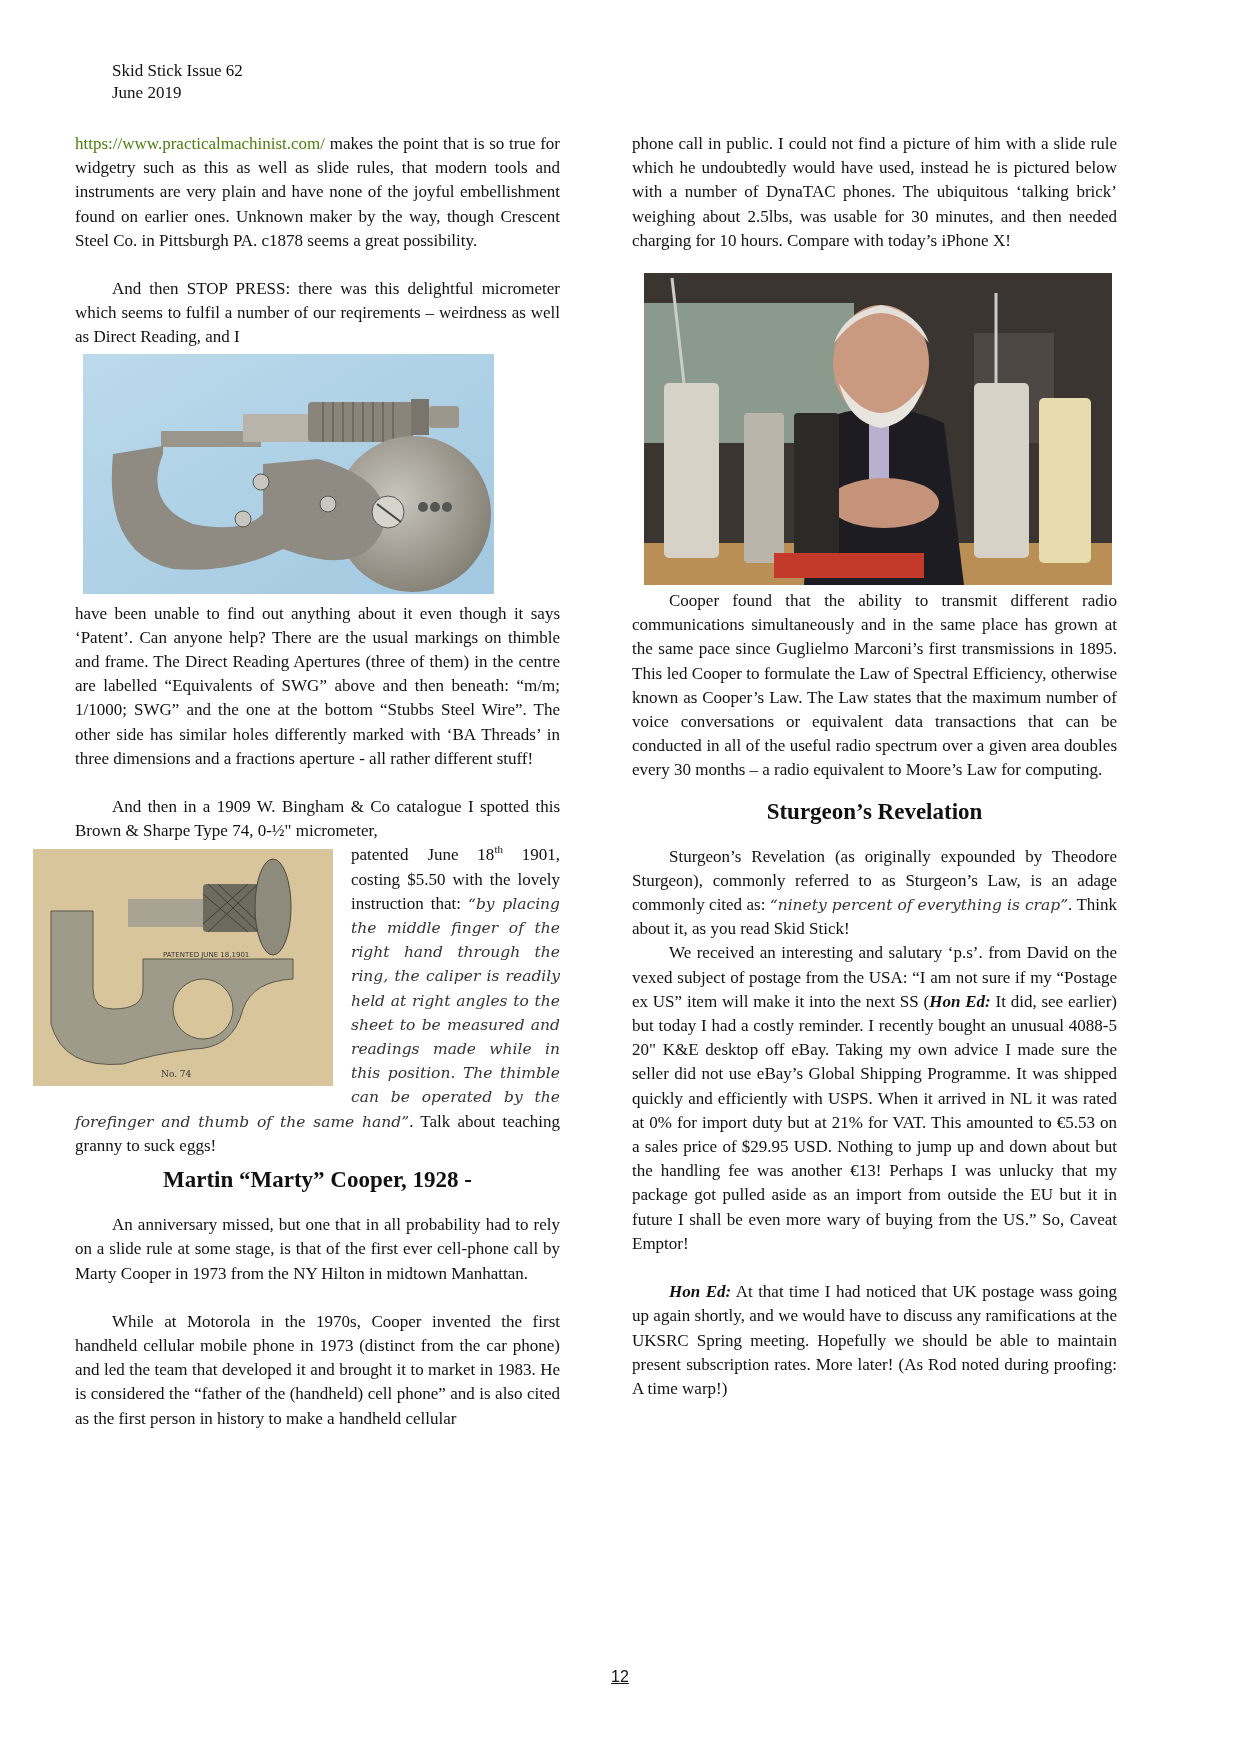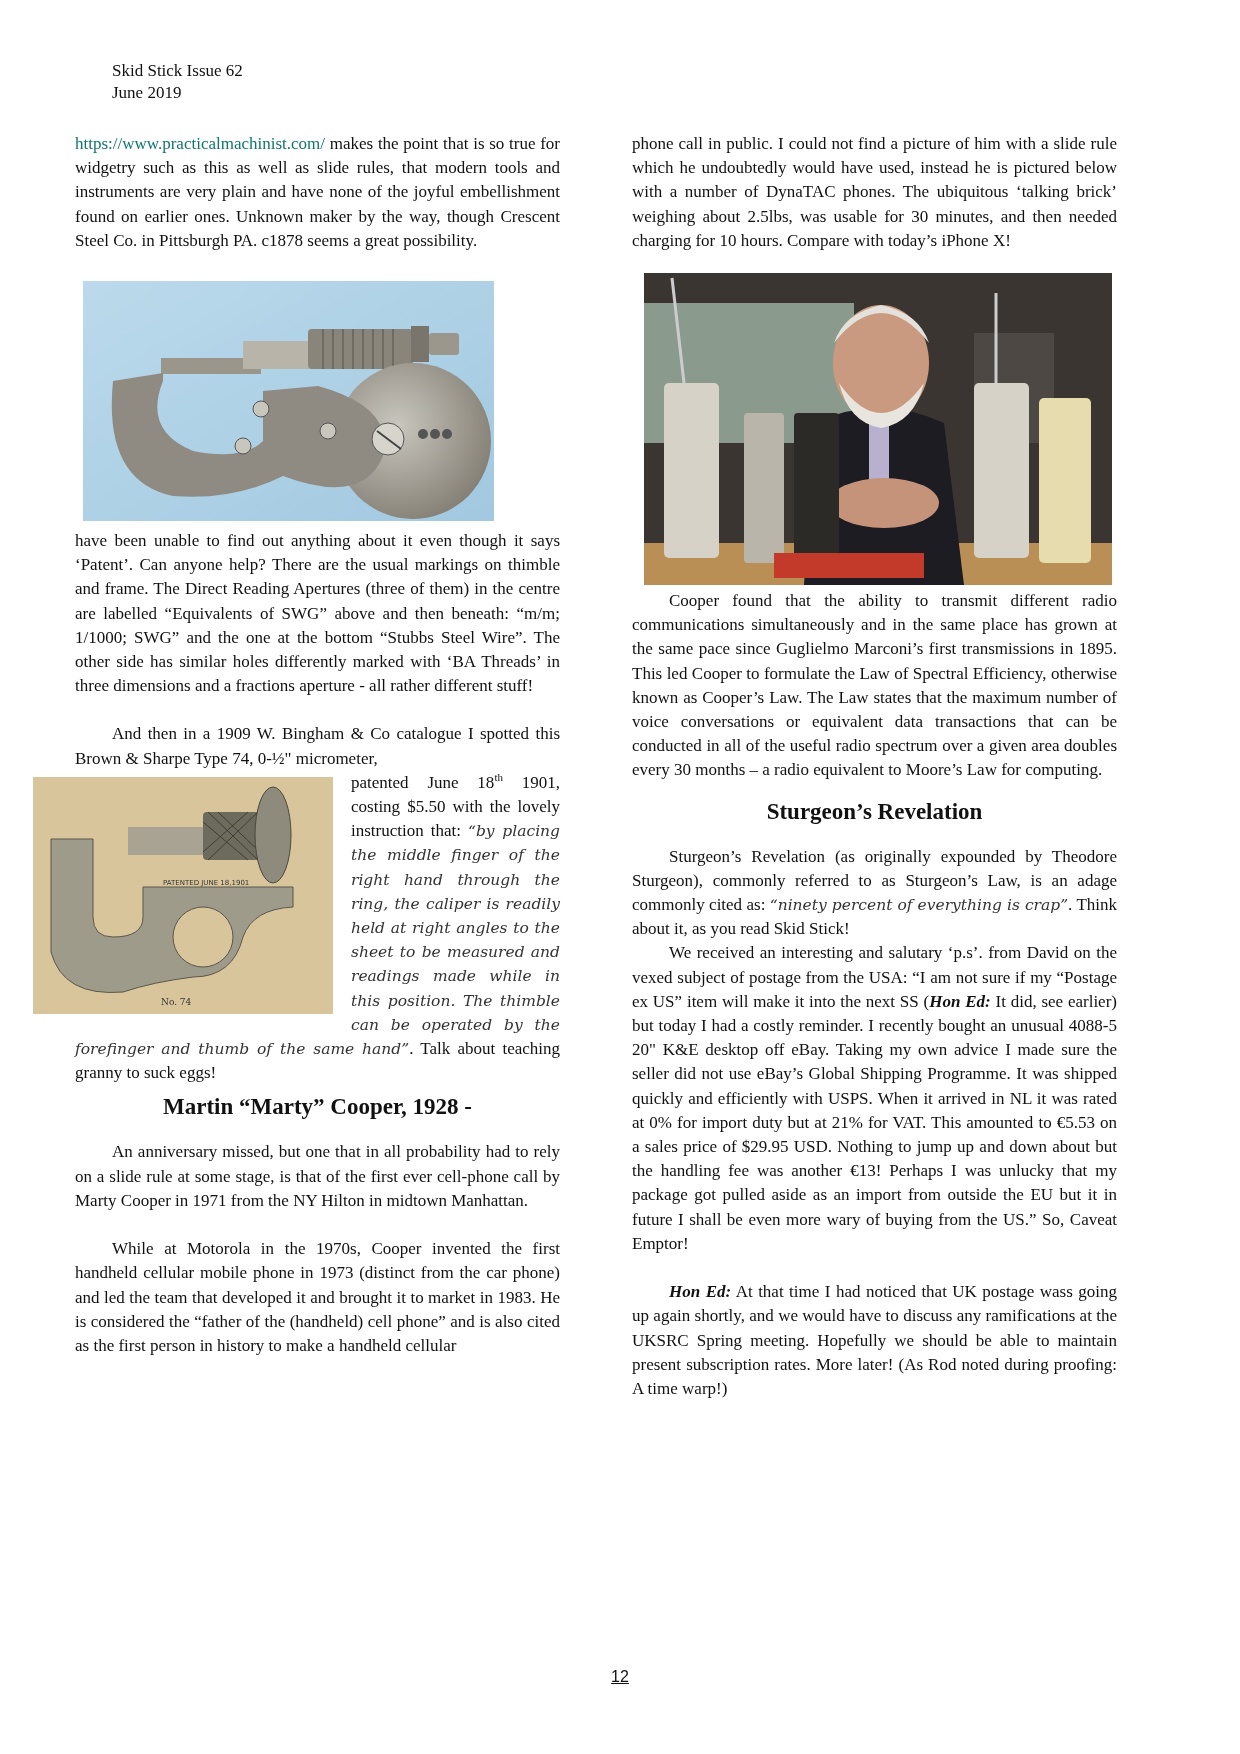--- a/index.html
+++ b/index.html
@@ -5,21 +5,21 @@
     html, body { margin: 0; padding: 0; background: #ffffff; }
     body { width: 1240px; height: 1754px; position: relative; overflow: hidden;
       font-family: "Liberation Serif", "DejaVu Serif", serif; color: #111; }
     .header { position: absolute; left: 112px; top: 60px; font-size: 17px; line-height: 22px; }
     .col { position: absolute; top: 132px; width: 485px; font-size: 17px; line-height: 24.2px; text-align: justify; }
     .col.left { left: 75px; }
     .col.right { left: 632px; width: 485px; }
     p { margin: 0; }
     .indent { text-indent: 37px; }
     .gap { height: 24px; }
-    a.link { color: #0f766e; text-decoration: none; }
+    a.link { color: #4d7c0f; text-decoration: none; }
     .heading { font-weight: bold; font-size: 23px; text-align: center; line-height: 30px; margin: 12px 0 18px; }
     .photo { display: block; position: relative; overflow: hidden; }
     .photo svg { display: block; width: 100%; height: 100%; }
     i.q { font-family: "DejaVu Serif", serif; font-style: italic; font-size: 15.5px; color: #333; }
     .float-img { float: left; width: 300px; height: 237px; margin: 6px 18px 4px -42px; }
     .pageno { position: absolute; left: 0; width: 1240px; top: 1668px; text-align: center;
       font-family: "Liberation Sans", "DejaVu Sans", sans-serif; font-size: 16px; text-decoration: underline; }
     sup { font-size: 11px; line-height: 0; }
     b.hon { font-style: italic; }
   </style>
@@ -27,20 +27,21 @@
 <body>
 
 <div class="header">
   <div>Skid Stick Issue 62</div>
   <div>June 2019</div>
 </div>
 
 <div class="col left">
   <p><a class="link">https://www.practicalmachinist.com/</a><span> makes the point that is so true for widgetry such as this as well as slide rules, that modern tools and instruments are very plain and have none of the joyful embellishment found on earlier ones.  Unknown maker by the way, though Crescent Steel Co. in Pittsburgh PA. c1878 seems a great possibility.</span></p>
   <div class="gap"></div>
+  <p class="indent">And then STOP PRESS: there was this delightful micrometer which seems to fulfil a number of our reqirements – weirdness as well as Direct Reading, and I</p>
 
   <div class="photo" style="width:411px;height:240px;margin:4px 0 8px 8px;">
     <svg viewBox="0 0 411 240" preserveAspectRatio="none">
       <rect width="411" height="240" fill="#aed1e6"></rect>
       <rect width="411" height="240" fill="url(#g1)" opacity="0.4"></rect>
       <defs>
         <linearGradient id="g1" x1="0" y1="0" x2="1" y2="1">
             <stop offset="0" stop-color="#cfe6f3"></stop>
             <stop offset="1" stop-color="#8fbcd8"></stop>
           </linearGradient>
@@ -100,21 +101,21 @@
       <path d="M18 62 L60 62 L60 140 Q60 160 80 160 Q110 160 110 140 L110 110 L260 110 L260 130 Q220 132 210 160 Q200 200 160 200 Q120 205 90 215 Q30 220 18 175 Z" fill="#9e9b8a" stroke="#5a574b"></path>
       <circle cx="170" cy="160" r="30" fill="#d8c59c" stroke="#5a574b"></circle>
       <text x="130" y="108" font-size="7" fill="#333" font-family="DejaVu Sans, sans-serif">PATENTED JUNE 18,1901</text>
       <text x="128" y="228" font-size="9" fill="#333" font-family="DejaVu Serif, serif">No. 74</text>
     </svg>
   </div>
   <p><span>patented June 18</span><sup>th</sup><span> 1901, costing $5.50 with the lovely instruction that: </span><i class="q">“by placing the middle finger of the right hand through the ring, the caliper is readily held at right angles to the sheet to be measured and readings made while in this position. The thimble can be operated by the forefinger and thumb of the same hand”</i><span>. Talk about teaching granny to suck eggs!</span></p>
   <div style="clear:both"></div>
 
   <div class="heading" style="margin-top:7px;">Martin “Marty” Cooper, 1928 -</div>
-  <p class="indent">An anniversary missed, but one that in all probability had to rely on a slide rule at some stage, is that of the first ever cell-phone call by Marty Cooper in 1971 from the NY Hilton in midtown Manhattan.</p>
+  <p class="indent">An anniversary missed, but one that in all probability had to rely on a slide rule at some stage, is that of the first ever cell-phone call by Marty Cooper in 1973 from the NY Hilton in midtown Manhattan.</p>
   <div class="gap"></div>
   <p class="indent">While at Motorola in the 1970s, Cooper invented the first handheld cellular mobile phone in 1973 (distinct from the car phone) and led the team that developed it and brought it to market in 1983. He is considered the “father of the (handheld) cell phone” and is also cited as the first person in history to make a handheld cellular</p>
 </div>
 
 <div class="col right">
   <p>phone call in public. I could not find a picture of him with a slide rule which he undoubtedly would have used, instead he is pictured below with a number of DynaTAC phones. The ubiquitous ‘talking brick’ weighing about 2.5lbs, was usable for 30 minutes, and then needed charging for 10 hours. Compare with today’s iPhone X!</p>
 
   <div class="photo" style="width:468px;height:312px;margin:20px 0 4px 12px;">
     <svg viewBox="0 0 468 312" preserveAspectRatio="none">
       <rect width="468" height="312" fill="#3a3531"></rect>

